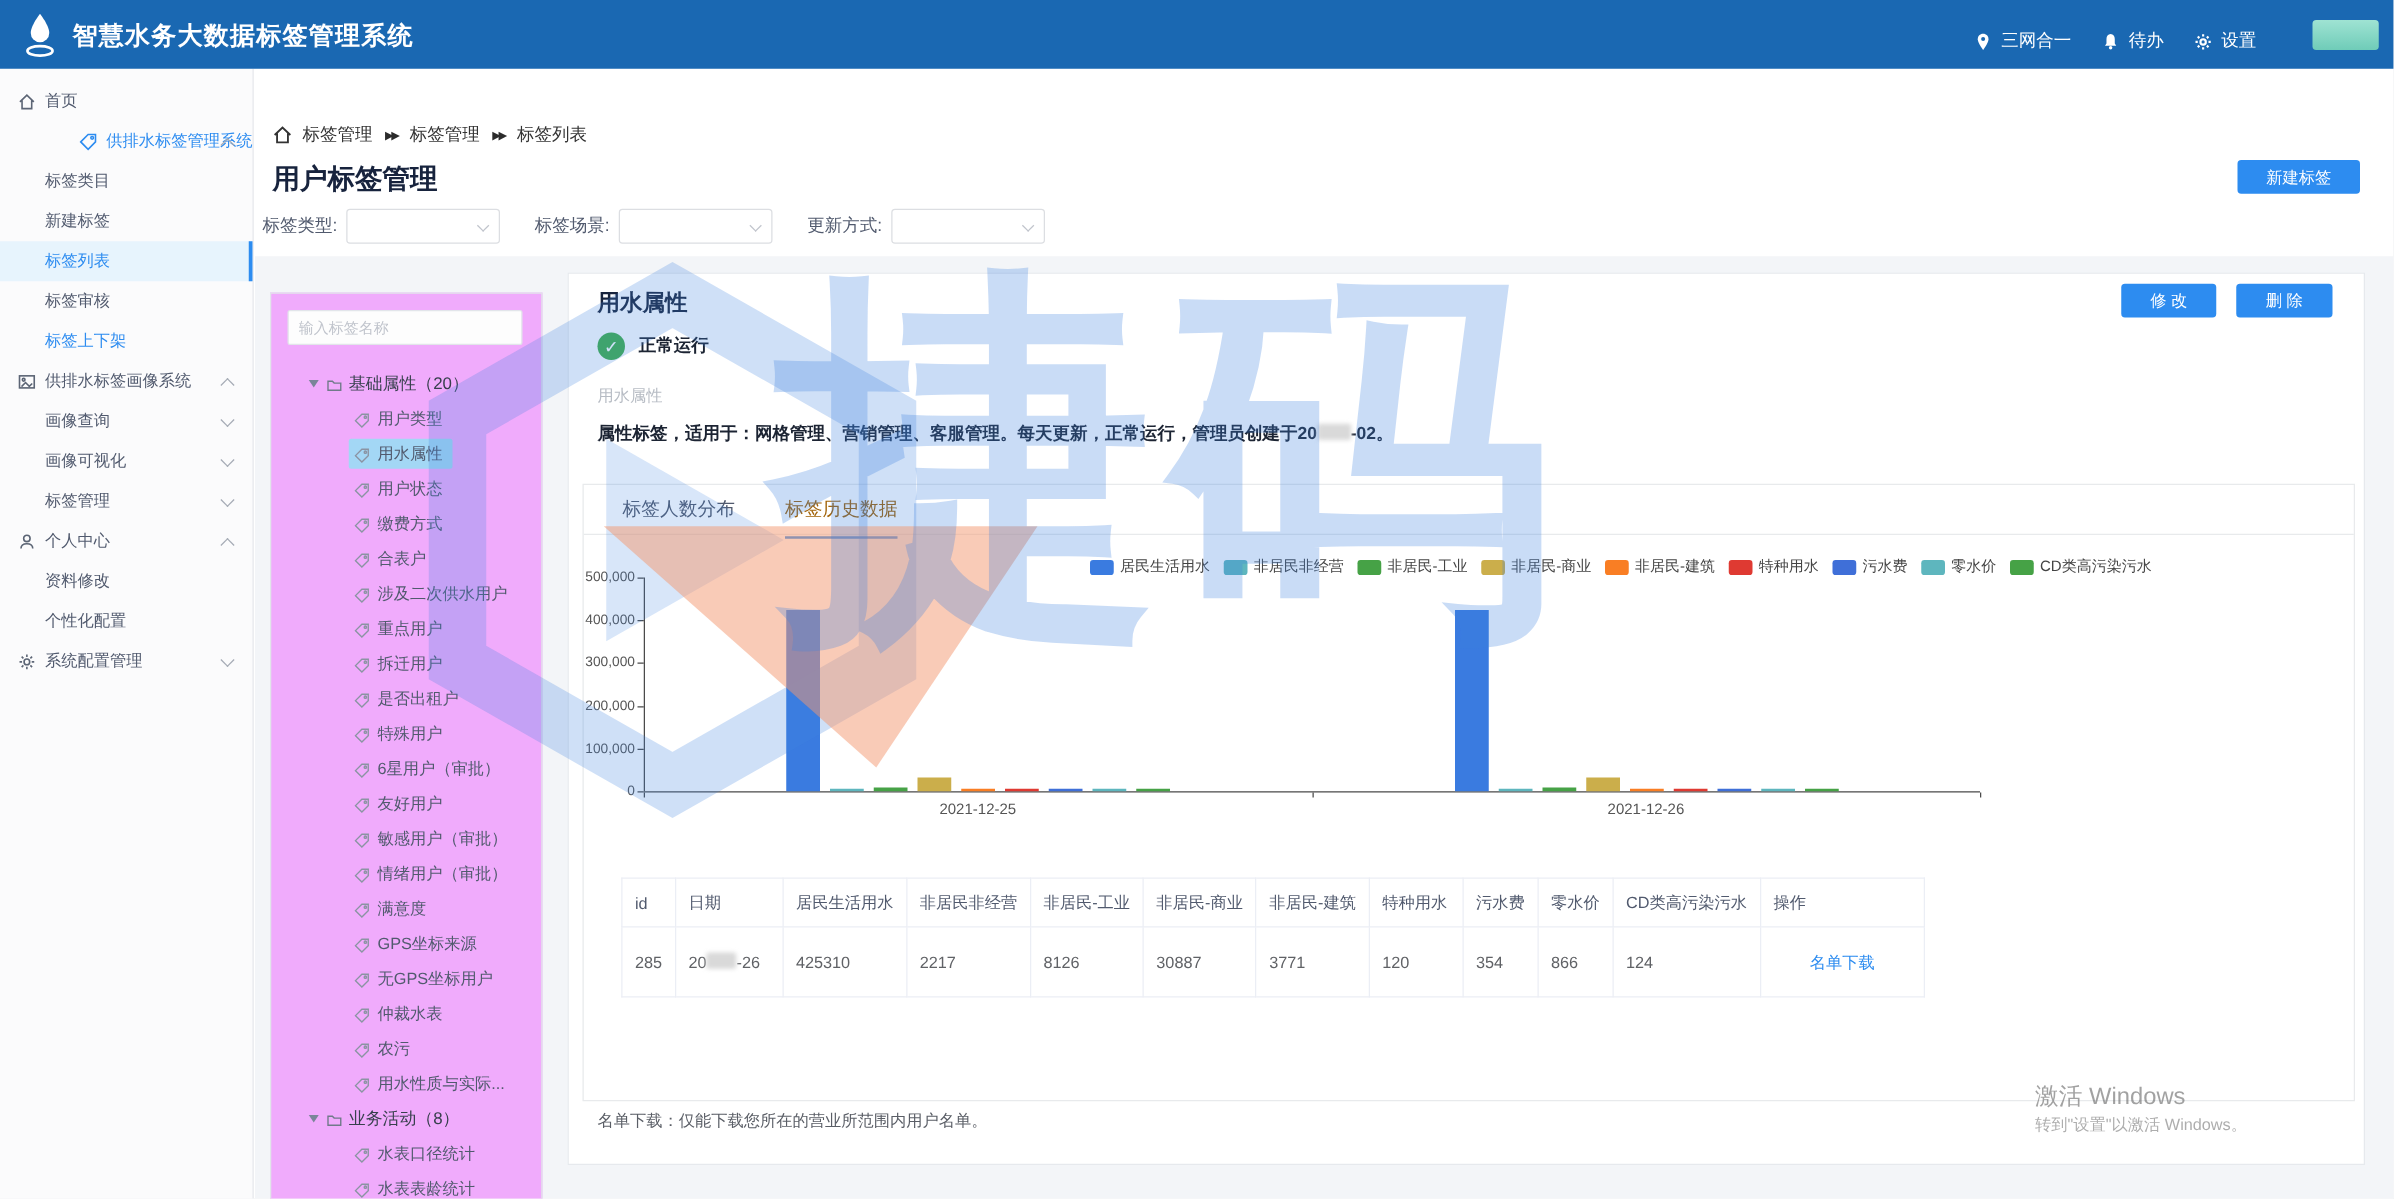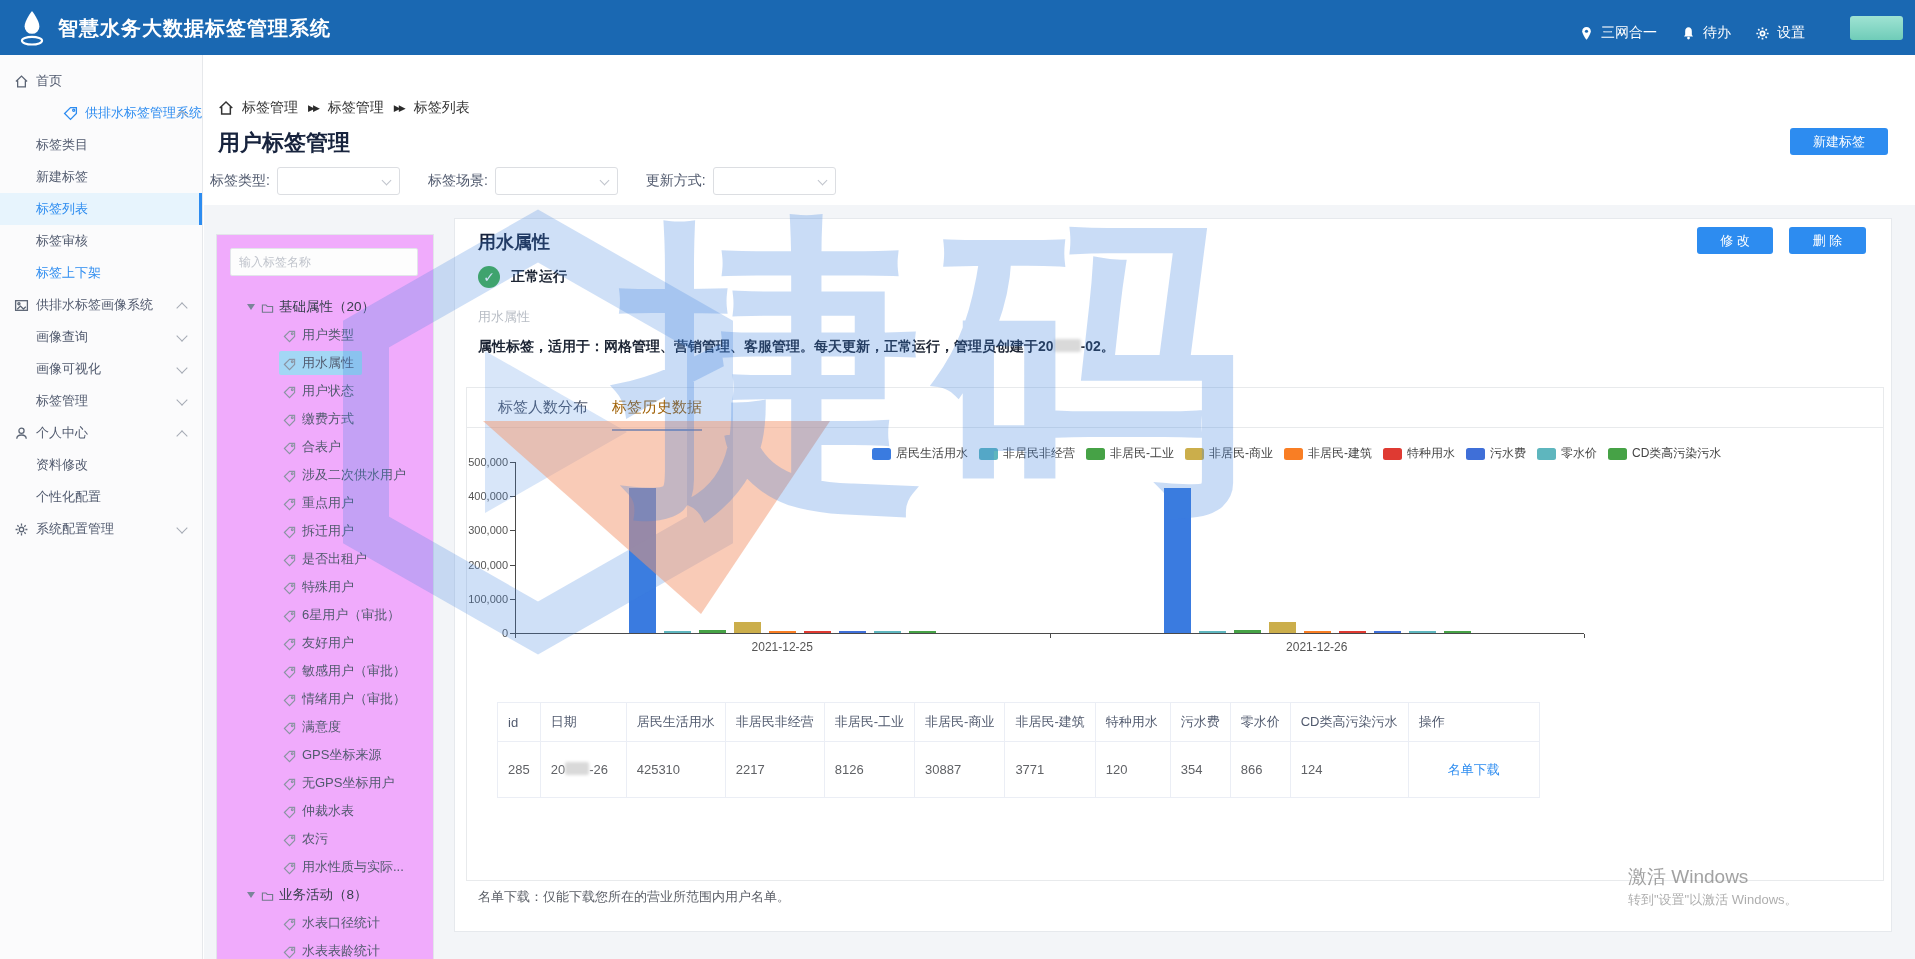--- a/index.html
+++ b/index.html
@@ -62,21 +62,21 @@
   .del-btn{left:1789px;top:227px;width:77px;height:27px;z-index:16;}
   .status-row{left:478px;top:266px;display:flex;align-items:center;gap:11px;z-index:16;}
   .status-ico{width:22px;height:22px;border-radius:50%;background:#3fae49;color:#fff;font-size:14px;display:flex;align-items:center;justify-content:center;font-weight:bold;}
   .status-txt{font-size:14px;font-weight:bold;color:#1c2433;}
   .card-sub{left:478px;top:308px;font-size:13px;color:#b7bcc4;z-index:16;}
   .card-desc{left:478px;top:338px;font-size:14px;font-weight:bold;color:#1c2433;z-index:16;}
   .blur-box{display:inline-block;width:27px;height:13px;background:#d9d9d9;border-radius:2px;filter:blur(1.5px);vertical-align:-1px;}
 
   
   .inner{left:466px;top:387px;width:1418px;height:494px;border:1px solid #e8eaec;box-sizing:border-box;z-index:15;background:transparent;}
-  .tabs{left:498px;top:398px;display:flex;gap:24px;font-size:15px;z-index:16;}
+  .tabs{left:498px;top:398px;display:flex;gap:40px;font-size:15px;z-index:16;}
   .tab{color:#515a6e;cursor:pointer;padding-bottom:12px;}
   .tab.active{color:#a16207;border-bottom:2px solid #2d8cf0;}
   .tabs-line{left:467px;top:427px;width:1416px;height:1px;background:#e8eaec;z-index:15;}
 
   
   .chart{left:466px;top:387px;width:1418px;height:300px;z-index:16;}
   .legend{position:absolute;left:406px;top:58px;display:flex;align-items:center;}
   .lg-item{display:flex;align-items:center;gap:5px;margin-right:11px;cursor:pointer;}
   .lg-swatch{width:19px;height:12px;border-radius:2.5px;}
   .lg-label{font-size:12px;color:#444;}

